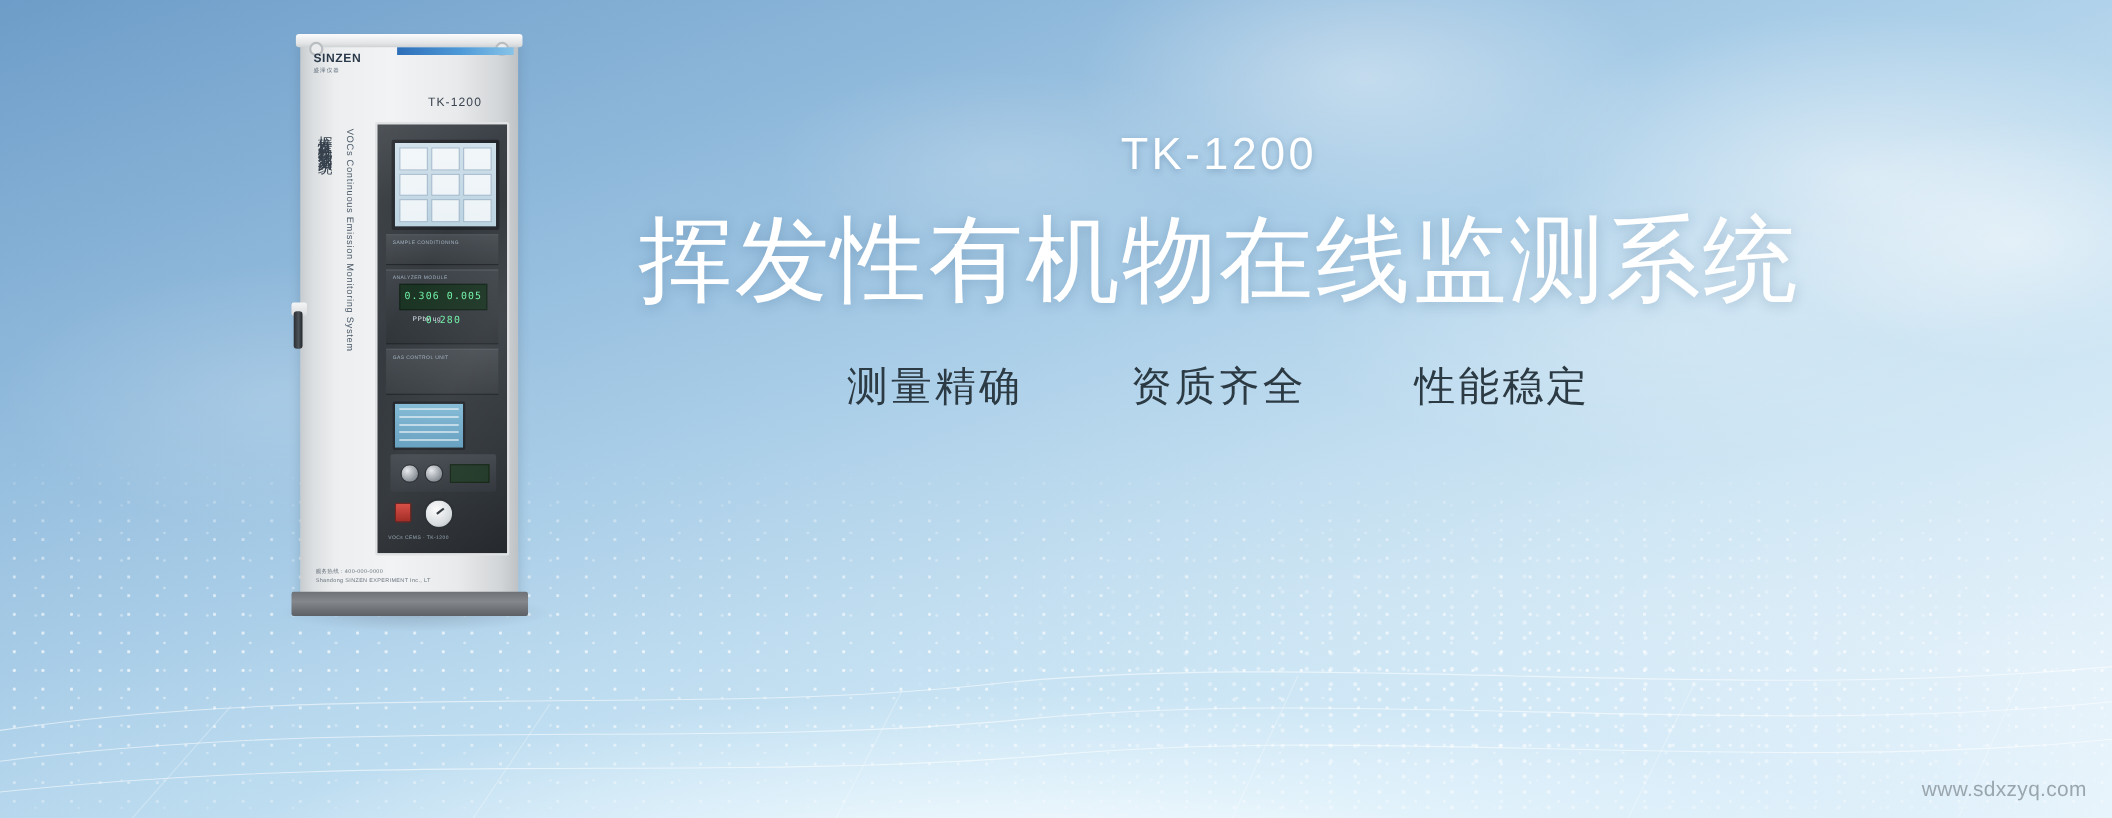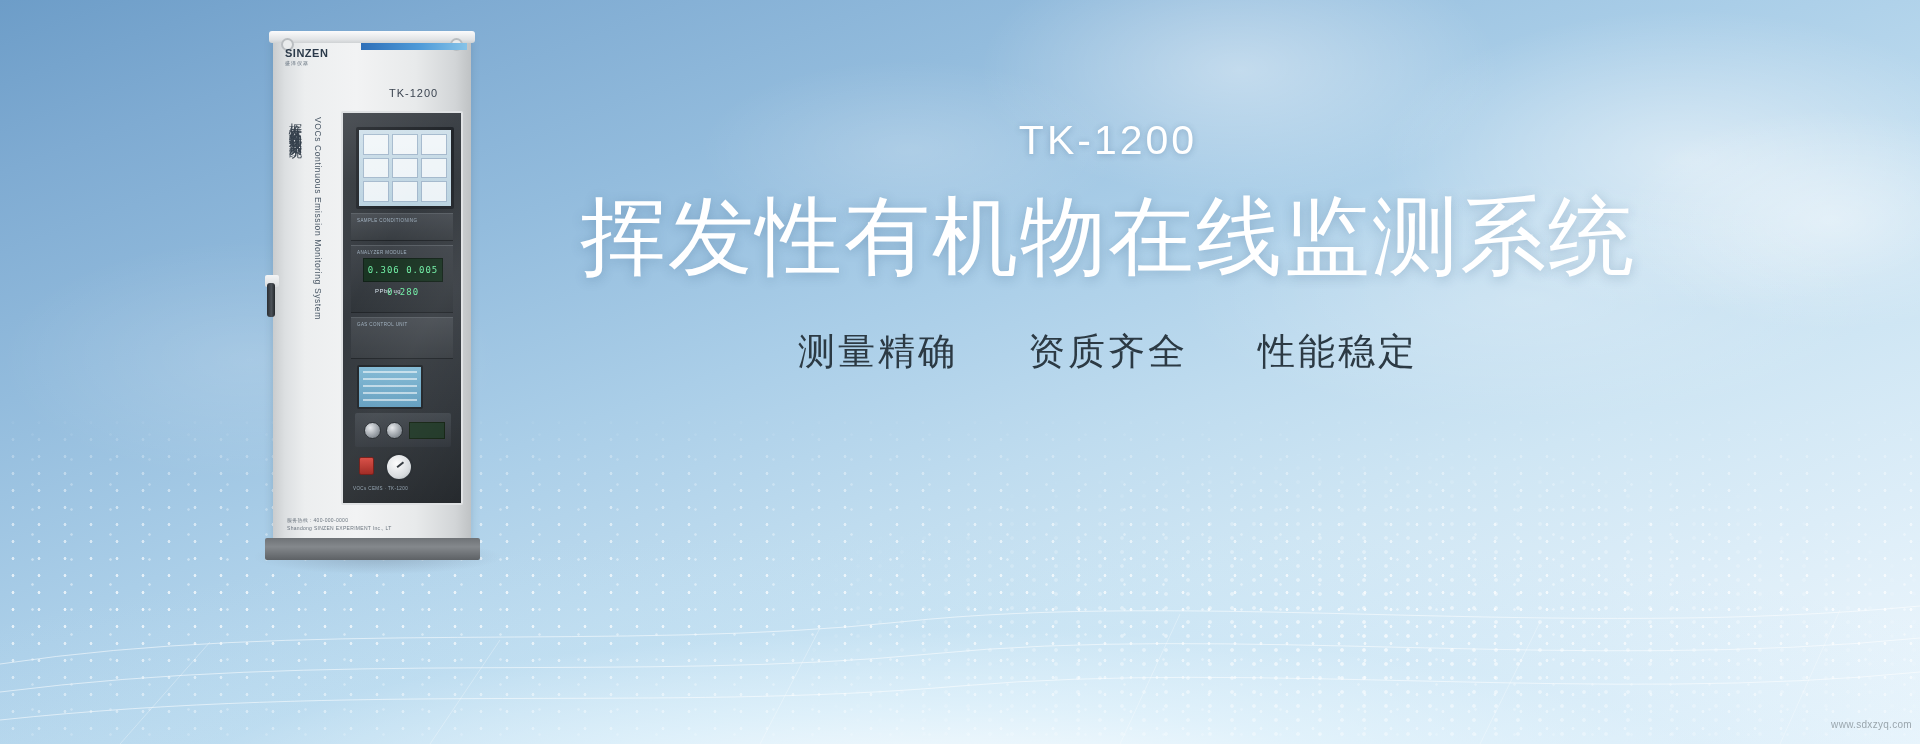--- a/index.html
+++ b/index.html
@@ -366,34 +366,34 @@
     letter-spacing: 2px;
     font-weight: 400;
     text-shadow: 0 2px 12px rgba(40,80,120,.28);
     white-space: nowrap;
   }
   .features {
     margin-top: 46px;
     display: flex;
     justify-content: center;
     align-items: center;
-    gap: 70px;
+    gap: 98px;
   }
   .feature {
     font-size: 37px;
     letter-spacing: 3px;
     color: #2c3a44;
     font-weight: 400;
     white-space: nowrap;
   }
 
   .watermark {
     position: absolute;
-    right: 8px; bottom: 14px;
-    font-size: 10px;
+    right: 23px; bottom: 14px;
+    font-size: 19px;
     color: #9aa6ad;
     letter-spacing: .3px;
     font-family: "Liberation Sans", sans-serif;
   }
 </style>
 </head>
 <body>
 
 <div id="banner">
 

